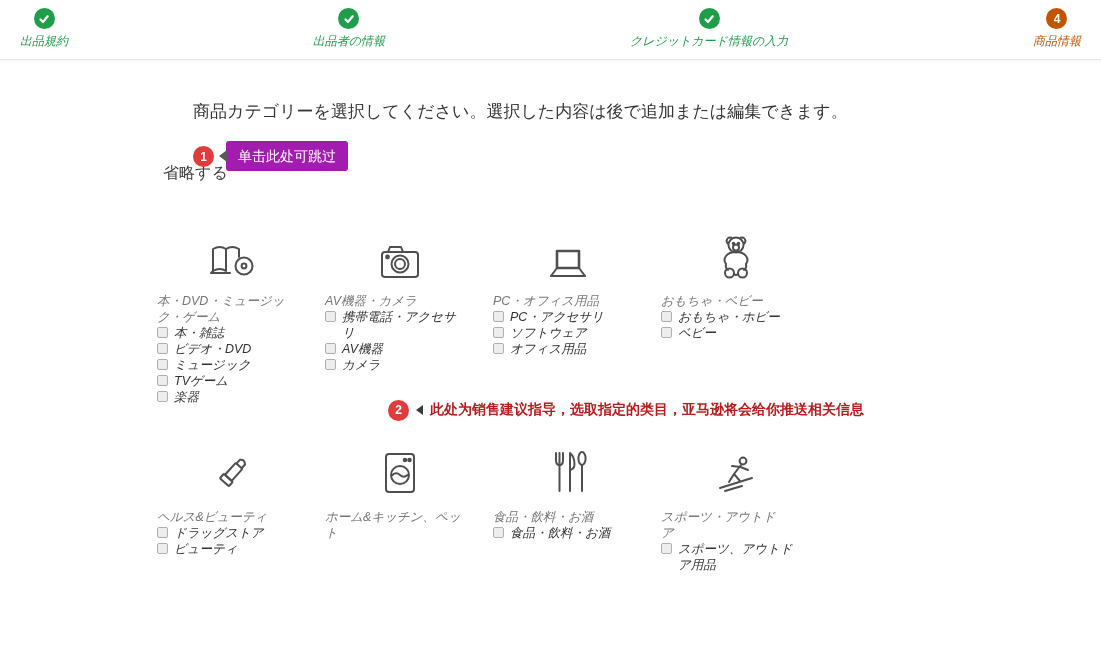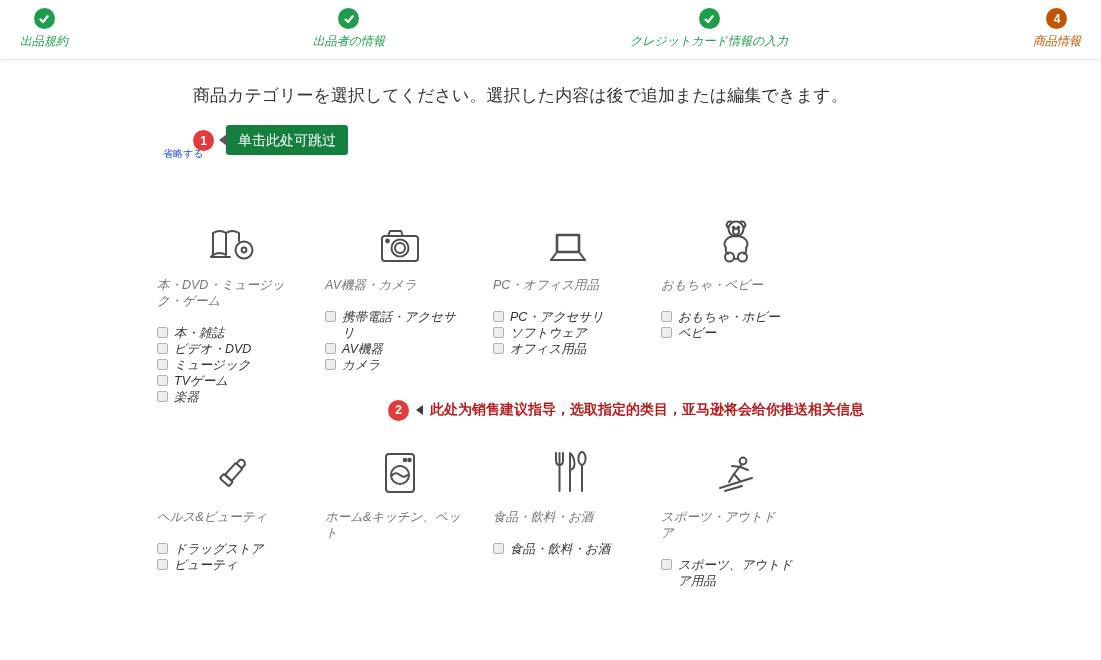--- a/index.html
+++ b/index.html
@@ -25,60 +25,60 @@
   }
   .step.done .step-circle   { background:#1e9e4a; }
   .step.current .step-circle{ background:#c45500; }
   .step-label { font-size:12px; line-height:14px; white-space:nowrap;font-style:italic; }
   .step.done .step-label    { color:#1e9e4a; }
   .step.current .step-label { color:#c45500; }
 
   
   .content { margin-left:157px; }
   .heading {
-    margin:24px 0 0 36px;
+    margin:40px 0 0 36px;
     font-size:17px; font-weight:400; color:#333; line-height:23px;
   }
 
   .skip-row { position:relative; margin:18px 0 0 6px; height:38px; }
   .skip-link {
     position:absolute; left:0; top:22px;
-    font-size:10px; color:#1d4ed8; text-decoration:none; cursor:pointer;
+    font-size:16px; color:#404040; text-decoration:none; cursor:pointer;
   }
   .badge {
     width:21px; height:21px; border-radius:50%; background:#e23b3b;
     color:#fff; font-size:12px; font-weight:bold;
     display:flex; align-items:center; justify-content:center; line-height:1;
     flex:none;
   }
   .badge-1 { position:absolute; left:30px; top:5px; }
   .tooltip {
     position:absolute; left:63px; top:0;
-    background:#15803d; color:#fff; font-size:14px; line-height:20px;
+    background:#a21caf; color:#fff; font-size:14px; line-height:20px;
     padding:5px 12px; border-radius:3px; white-space:nowrap;
   }
   .tooltip::before {
     content:""; position:absolute; left:-7px; top:9px;
     border-top:6px solid transparent; border-bottom:6px solid transparent;
     border-right:8px solid #595959;
   }
 
   
   .cat-grid { display:flex; margin-top:23px; }
   .cat-cell { width:168px;font-style:italic; }
   .icon-box {
     width:150px; display:flex; align-items:flex-end; justify-content:center;
   }
   .row1 .icon-box { height:78px; }
   .row2 .icon-box { height:52px; }
   .cat-title {
     margin-top:13px; width:150px;
     font-size:12.5px; color:#777; line-height:16px; white-space:pre-line;
   }
-  .cat-items { margin-top:16px; }
+  .cat-items { margin-top:0; }
   .cat-item {
     display:flex; gap:6px; align-items:flex-start; width:150px;
     font-size:12.5px; color:#333; line-height:16px; cursor:pointer;
   }
   .checkbox {
     width:11px; height:11px; flex:none; margin-top:2px;
     background:#ededed; border:1px solid #b0b0b0; border-radius:2px;
   }
   .cat-item-label { white-space:pre-line; }
 

